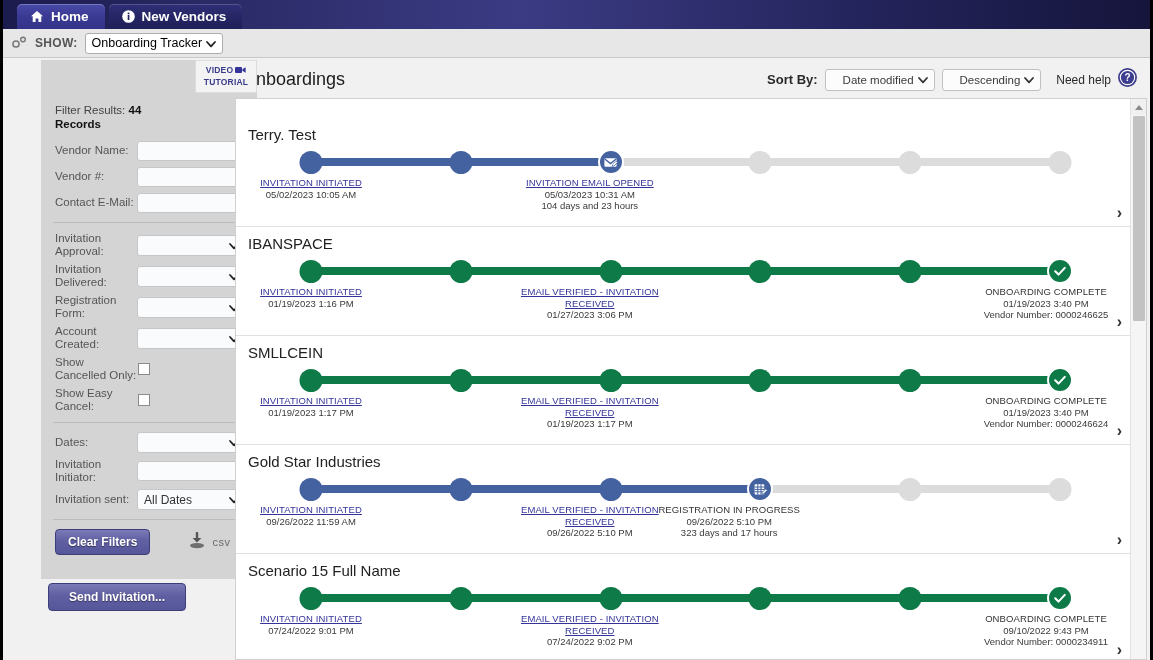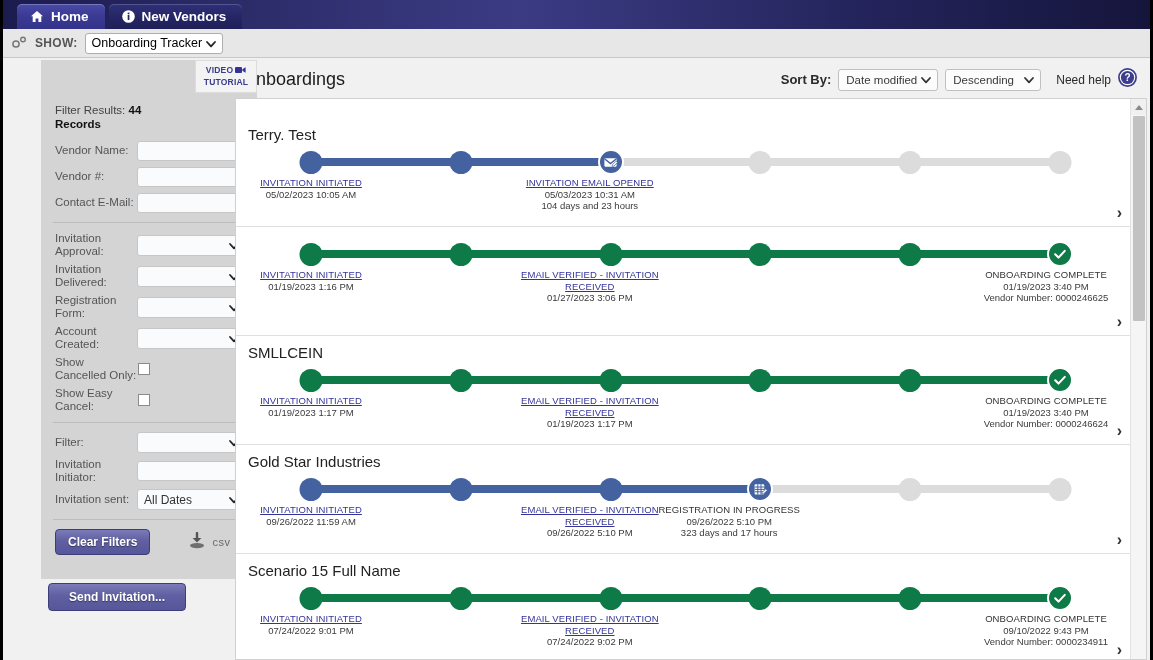--- a/index.html
+++ b/index.html
@@ -230,21 +230,21 @@
   .sortlbl { font-size: 13px; font-weight:bold; color:#2a2a2a;}
   .sortsel {
     height: 22px;
     min-width: 96px;
     background: #fcfcfc;
     border: 1px solid #c0c0c0;
     border-radius: 3px;
     font-size: 11.5px;
     color: #3a3a3a;
     display:flex; align-items:center;
-    padding: 0 20px 0 7px;
+    padding: 0 20px 0 17px;
     position: relative;
     cursor: pointer;
   }
   .sortsel .chev { position:absolute; right:5px; top:4px;}
   .needhelp { font-size: 12px; color:#2a2a2a; margin-left:8px;}
   .help-ic { cursor:pointer; display:block;}
 
   .list-wrap {
     flex: 1;
     background: #fff;
@@ -481,21 +481,21 @@
           <div class="fcheck"></div>
         </div>
         <div class="frow">
           <div class="flabel">Show Easy Cancel:</div>
           <div class="fcheck"></div>
         </div>
 
         <div class="fdiv"></div>
 
         <div class="frow">
-          <div class="flabel">Filter:</div>
+          <div class="flabel">Dates:</div>
           <div class="fselect">
             <span></span>
             <span class="chev"><svg width="12" height="12" viewBox="0 0 12 12">
                   <path d="M2 4 L6 8.4 L10 4" fill="none" stroke="#222" stroke-width="1.8" stroke-linecap="round" stroke-linejoin="round"></path>
                 </svg></span>
           </div>
         </div>
         <div class="frow">
           <div class="flabel">Invitation Initiator:</div>
           <div class="finput"></div>
@@ -588,20 +588,21 @@
                 </div>
                 <div class="lab" style="left: 353.8px;">
                   <span class="ttl">INVITATION EMAIL OPENED</span>
                   <span class="dt">05/03/2023 10:31 AM</span>
                   <span class="ela">104 days and 23 hours</span>
                 </div>
               </div>
               <div class="chev-row">›</div>
             </div>
             <div class="record">
+              <div class="rec-name">IBANSPACE</div>
               <div class="track">
                 <div class="bar"></div>
                 <div class="barfill" style="width: 100%; background: rgb(14, 122, 72);"></div>
                 <div class="node " style="background: rgb(14, 122, 72); left: 0%;"></div>
                 <div class="node " style="background: rgb(14, 122, 72); left: 20%;"></div>
                 <div class="node " style="background: rgb(14, 122, 72); left: 40%;"></div>
                 <div class="node " style="background: rgb(14, 122, 72); left: 60%;"></div>
                 <div class="node " style="background: rgb(14, 122, 72); left: 80%;"></div>
                 <div class="node cur" style="background: rgb(14, 122, 72); left: 100%;">
                   <svg width="16" height="16" viewBox="0 0 16 16">

